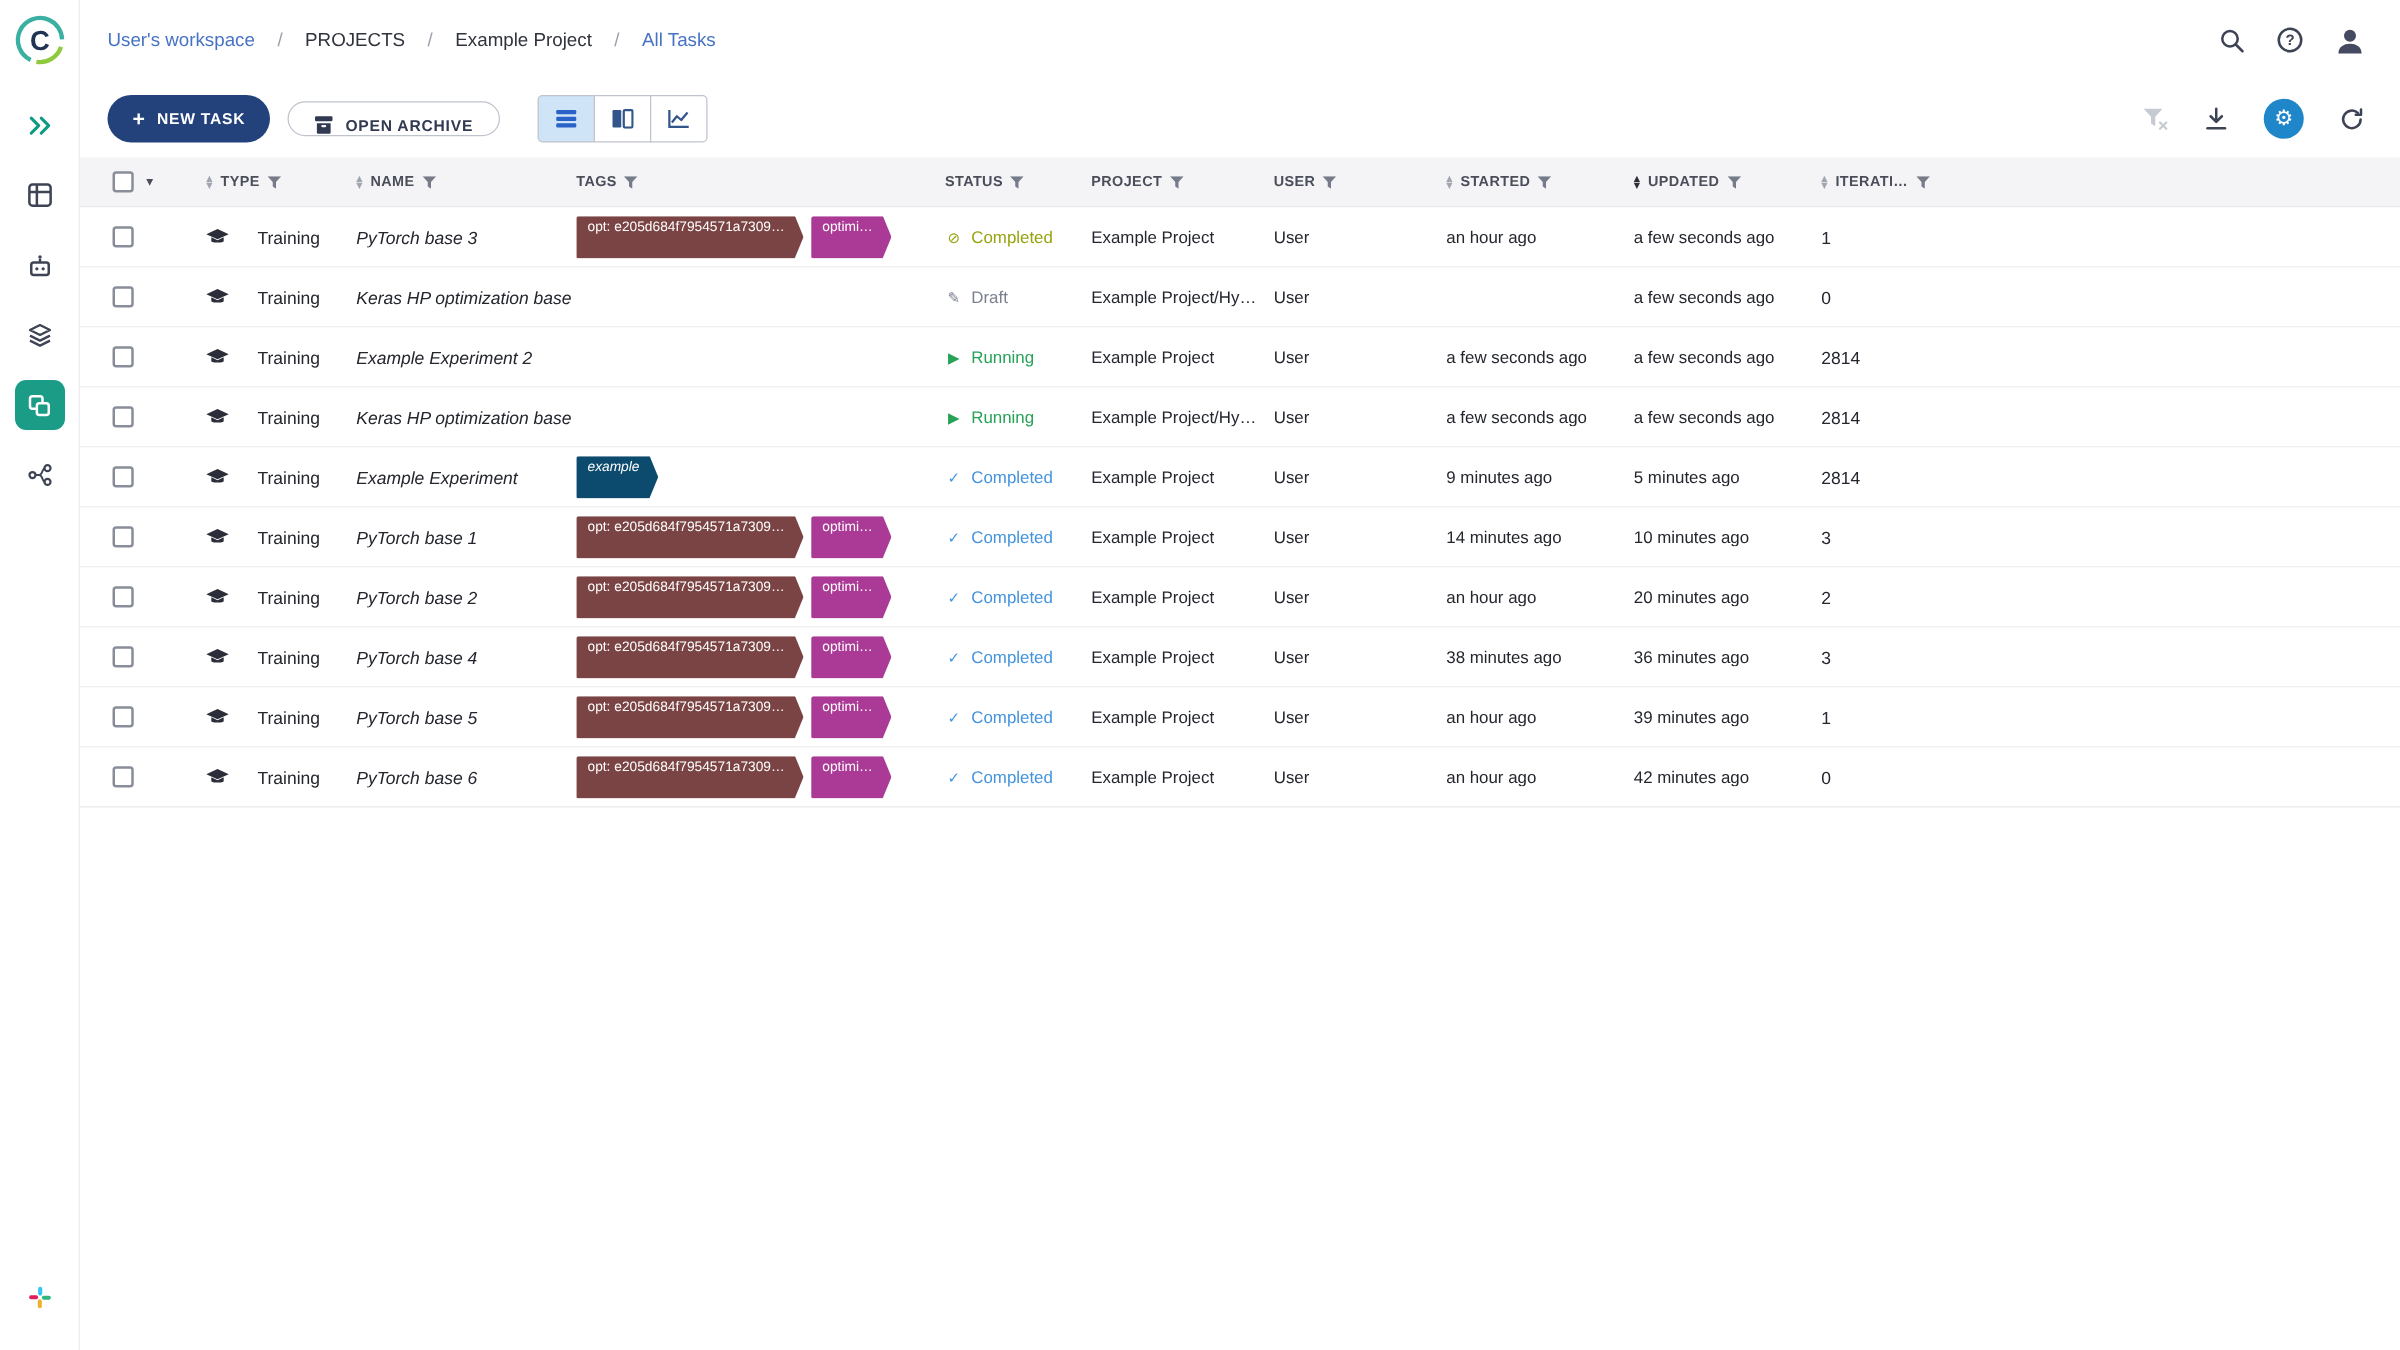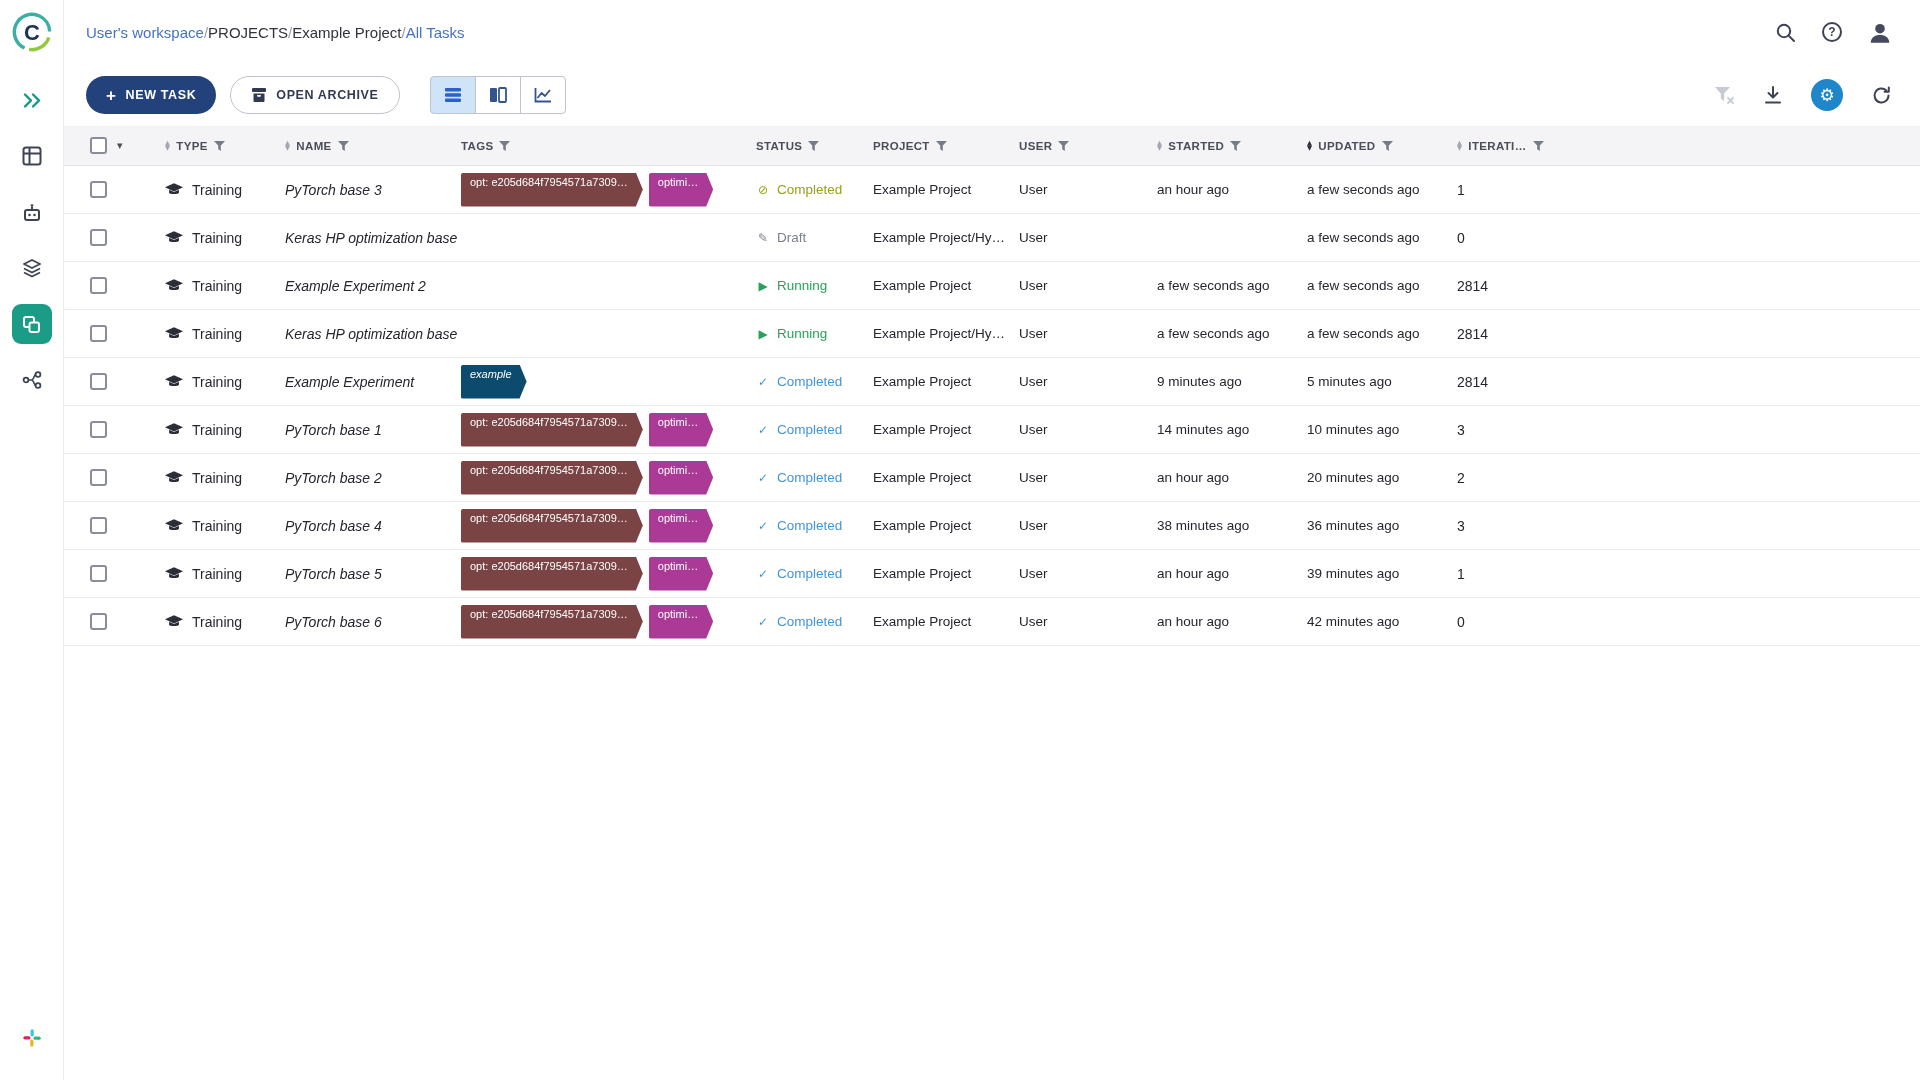--- a/index.html
+++ b/index.html
@@ -12,44 +12,44 @@
     display:flex; flex-direction:column; align-items:center; padding:10px 0 14px; }
   .logo-wrap { width:44px; height:44px; margin-bottom:18px; display:flex; align-items:center; justify-content:center; cursor:pointer; }
   .side-icon { width:40px; height:40px; margin:8px 0; border-radius:9px;
     display:flex; align-items:center; justify-content:center; cursor:pointer; }
   .side-icon.active { background:#1a9c86; }
   .side-spacer { flex:1; }
 
   
   .main { flex:1; min-width:0; display:flex; flex-direction:column; }
   .topbar { height:64px; display:flex; align-items:center; padding:0 28px 0 22px; position:relative; }
-  .breadcrumb { display:flex; align-items:center; gap:0; font-size:15px; white-space:nowrap; }
+  .breadcrumb { display:flex; align-items:center; gap:18px; font-size:15px; white-space:nowrap; }
   .bc-link { color:#4672c4; cursor:pointer; }
   .bc-plain { color:#30333c; cursor:pointer; }
   .bc-sep { color:#9aa0ab; }
   .tabs { position:absolute; left:50%; transform:translateX(-50%); height:100%; display:flex; }
   .tab { height:100%; padding:3px 24px 0; display:flex; align-items:center;
     font-size:12px; font-weight:bold; letter-spacing:.07em; color:#6e7380;
     border-bottom:3px solid transparent; cursor:pointer; }
   .tab.active { color:#23262e; border-bottom-color:#2a62c9; }
   .top-icons { margin-left:auto; display:flex; align-items:center; gap:26px; }
   .icon-btn { display:flex; align-items:center; justify-content:center; cursor:pointer; background:none; border:none; }
   .help-ic { width:20px; height:20px; border:2px solid #3d4355; border-radius:50%;
     font-size:12px; font-weight:bold; color:#3d4355; display:flex; align-items:center; justify-content:center; }
 
   
   .toolbar { height:62px; display:flex; align-items:center; padding:0 28px 0 22px; gap:14px; }
   .btn-new { height:38px; border-radius:19px; background:#23427c; color:#fff;
     font-size:12.5px; font-weight:bold; letter-spacing:.05em; border:none;
     display:flex; align-items:center; gap:9px; padding:0 20px; cursor:pointer;
     font-family:"Liberation Sans", sans-serif; }
   .btn-new .plus { font-size:17px; font-weight:bold; line-height:1; }
-  .btn-archive { height:38px; border-radius:19px; background:#fff; border:1px solid #bfc3cd;
+  .btn-archive { height:28px; border-radius:19px; background:#fff; border:1px solid #bfc3cd;
     color:#323a52; font-size:12.5px; font-weight:bold; letter-spacing:.05em;
-    display:flex; align-items:center; gap:9px; padding:0 20px; cursor:pointer;
+    display:flex; align-items:flex-end; gap:9px; padding:0 20px; cursor:pointer;
     font-family:"Liberation Sans", sans-serif; }
   .toggle-group { display:flex; margin-left:16px; }
   .toggle { width:46px; height:38px; background:#fff; border:1px solid #bfc3cd;
     display:flex; align-items:center; justify-content:center; margin-left:-1px; cursor:pointer; }
   .toggle:first-child { border-radius:4px 0 0 4px; margin-left:0; }
   .toggle:last-child { border-radius:0 4px 4px 0; }
   .toggle.selected { background:#cfe4f7; }
   .toolbar-right { margin-left:auto; display:flex; align-items:center; gap:28px; }
   .gear-btn { width:32px; height:32px; border-radius:50%; background:#1f86c9;
     display:flex; align-items:center; justify-content:center; cursor:pointer; border:none; }
@@ -63,21 +63,21 @@
   .hcell { display:flex; align-items:center; gap:6px; cursor:pointer; }
   .sorter { display:flex; flex-direction:column; line-height:5px; font-size:6.5px;
     color:#a0a5b0; font-family:"DejaVu Sans", sans-serif; }
   .sorter.active { color:#2b2e38; }
   .funnel { fill:#757b88; flex:none; }
   .caret { color:#4a4e5a; font-size:11px; margin-left:4px; font-family:"DejaVu Sans", sans-serif; }
   .cb { width:17px; height:17px; border:2px solid #888d99; border-radius:3px; background:#fff; flex:none; cursor:pointer; }
 
   .row { height:48px; border-bottom:1px solid #e9eaee; font-size:14px; background:#fff; cursor:pointer; }
   .cell { display:flex; align-items:center; min-width:0; }
-  .c-type { gap:9px; }
+  .c-type { gap:23px; }
   .cap-ic { fill:#2b2e38; flex:none; }
   .c-name { font-style:italic; overflow:hidden; white-space:nowrap; padding-right:10px; }
   .c-tags { gap:6px; overflow:hidden; padding-right:12px; }
   .tag { color:#fff; font-size:11px; line-height:1; padding:4px 15px 19px 9px; white-space:nowrap;
     border-radius:2px 0 0 2px;
     clip-path:polygon(0 0, calc(100% - 7px) 0, 100% 50%, calc(100% - 7px) 100%, 0 100%); }
   .c-status { gap:7px; font-size:13.5px; }
   .sicon { width:14px; text-align:center; font-size:12px; font-family:"DejaVu Sans", sans-serif; flex:none; }
   .c-dim { font-size:13.5px; white-space:nowrap; overflow:hidden; padding-right:10px; }
   .c-iter { font-size:14px; }

